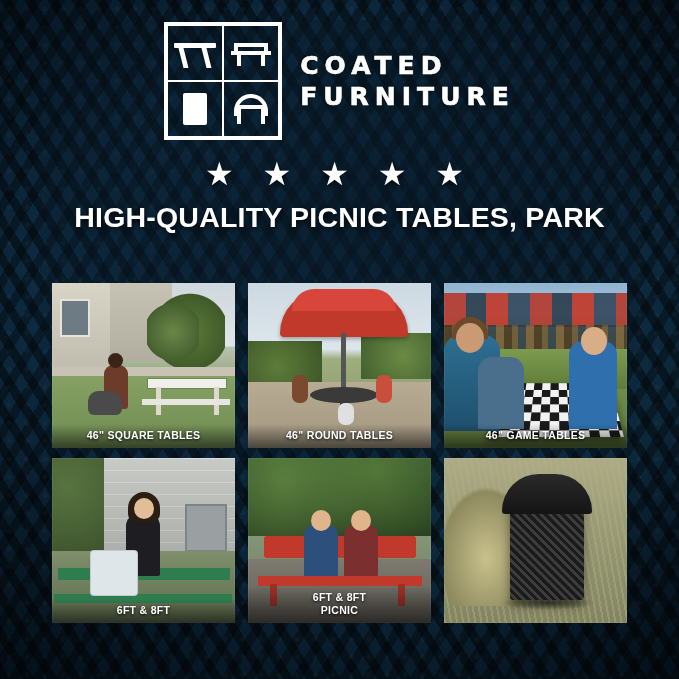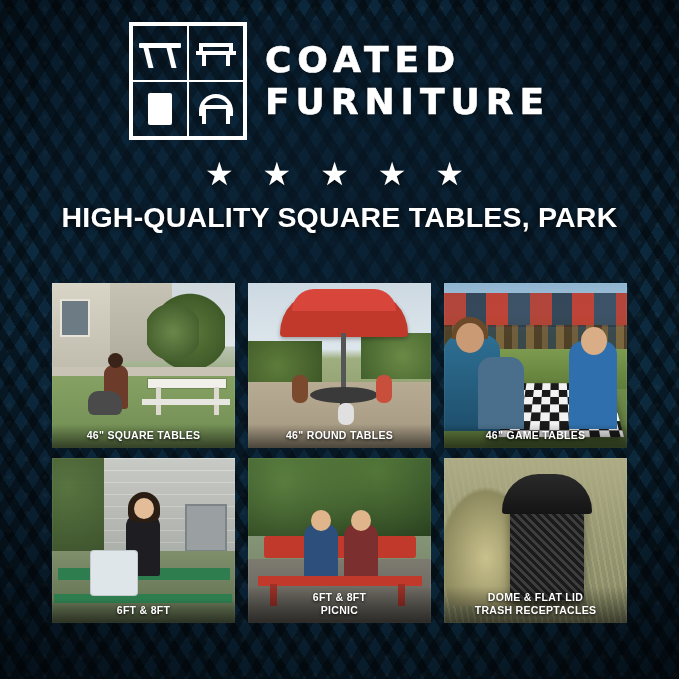--- a/index.html
+++ b/index.html
@@ -65,21 +65,21 @@
   .ic-bench .lg.b{right:6px;}
   .ic-bench .bk{position:absolute;left:3px;top:5px;width:4px;height:10px;background:#fff;}
   .ic-bench .bk2{position:absolute;right:3px;top:5px;width:4px;height:10px;background:#fff;}
   .ic-can{width:24px;height:32px;background:#fff;border-radius:2px;}
   .ic-dome{width:34px;height:30px;position:relative;}
   .ic-dome .body{position:absolute;left:3px;top:11px;width:28px;height:19px;border:4px solid #fff;border-bottom:none;box-sizing:border-box;}
   .ic-dome .lid{position:absolute;left:0;top:0px;width:34px;height:22px;border:4px solid #fff;border-radius:18px 18px 0 0;border-bottom:none;box-sizing:border-box;}
   .logo-words{display:flex;flex-direction:column;gap:6px;}
   .logo-word{
     color:#ffffff;font-weight:700;letter-spacing:6px;
-    font-size:36px;line-height:1;
+    font-size:25px;line-height:1;
     font-family:"DejaVu Sans", sans-serif;
     -webkit-text-stroke:0.6px #ffffff;
     text-shadow:0 0 6px rgba(0,0,0,.6);
   }
 
   
   .stars{
     position:absolute;left:0;right:0;top:158px;
     text-align:center;color:#ffffff;font-size:32px;letter-spacing:10px;line-height:1;
     text-shadow:0 2px 5px rgba(0,0,0,.6);
@@ -234,21 +234,21 @@
       </div>
       <div class="logo-words">
         <div class="logo-word">COATED</div>
         <div class="logo-word">FURNITURE</div>
       </div>
     </div>
 
     <div class="stars">★ ★ ★ ★ ★</div>
 
     <div class="headline">
-      <div>HIGH-QUALITY SQUARE TABLES, PARK</div>
+      <div>HIGH-QUALITY PICNIC TABLES, PARK</div>
     </div>
 
     <div class="grid">
 
       <div class="cell p1">
         <div class="bldg"></div>
           <div class="bldg2"></div>
           <div class="win"></div>
         <div class="tree"></div>
           <div class="tree2"></div>
@@ -333,23 +333,19 @@
         </div>
       </div>
 
       <div class="cell p6">
         <div class="grass"></div>
           <div class="bush"></div>
         <div class="shadow"></div>
         <div class="can"></div>
           <div class="dome"></div>
         <div class="img-ovl"></div>
-        <div class="cap">
-          <div>DOME &amp; FLAT LID</div>
-          <div>TRASH RECEPTACLES</div>
-        </div>
       </div>
 
     </div>
   </div>
 
   <div class="vignette"></div>
 </div>
 
 </body></html>

